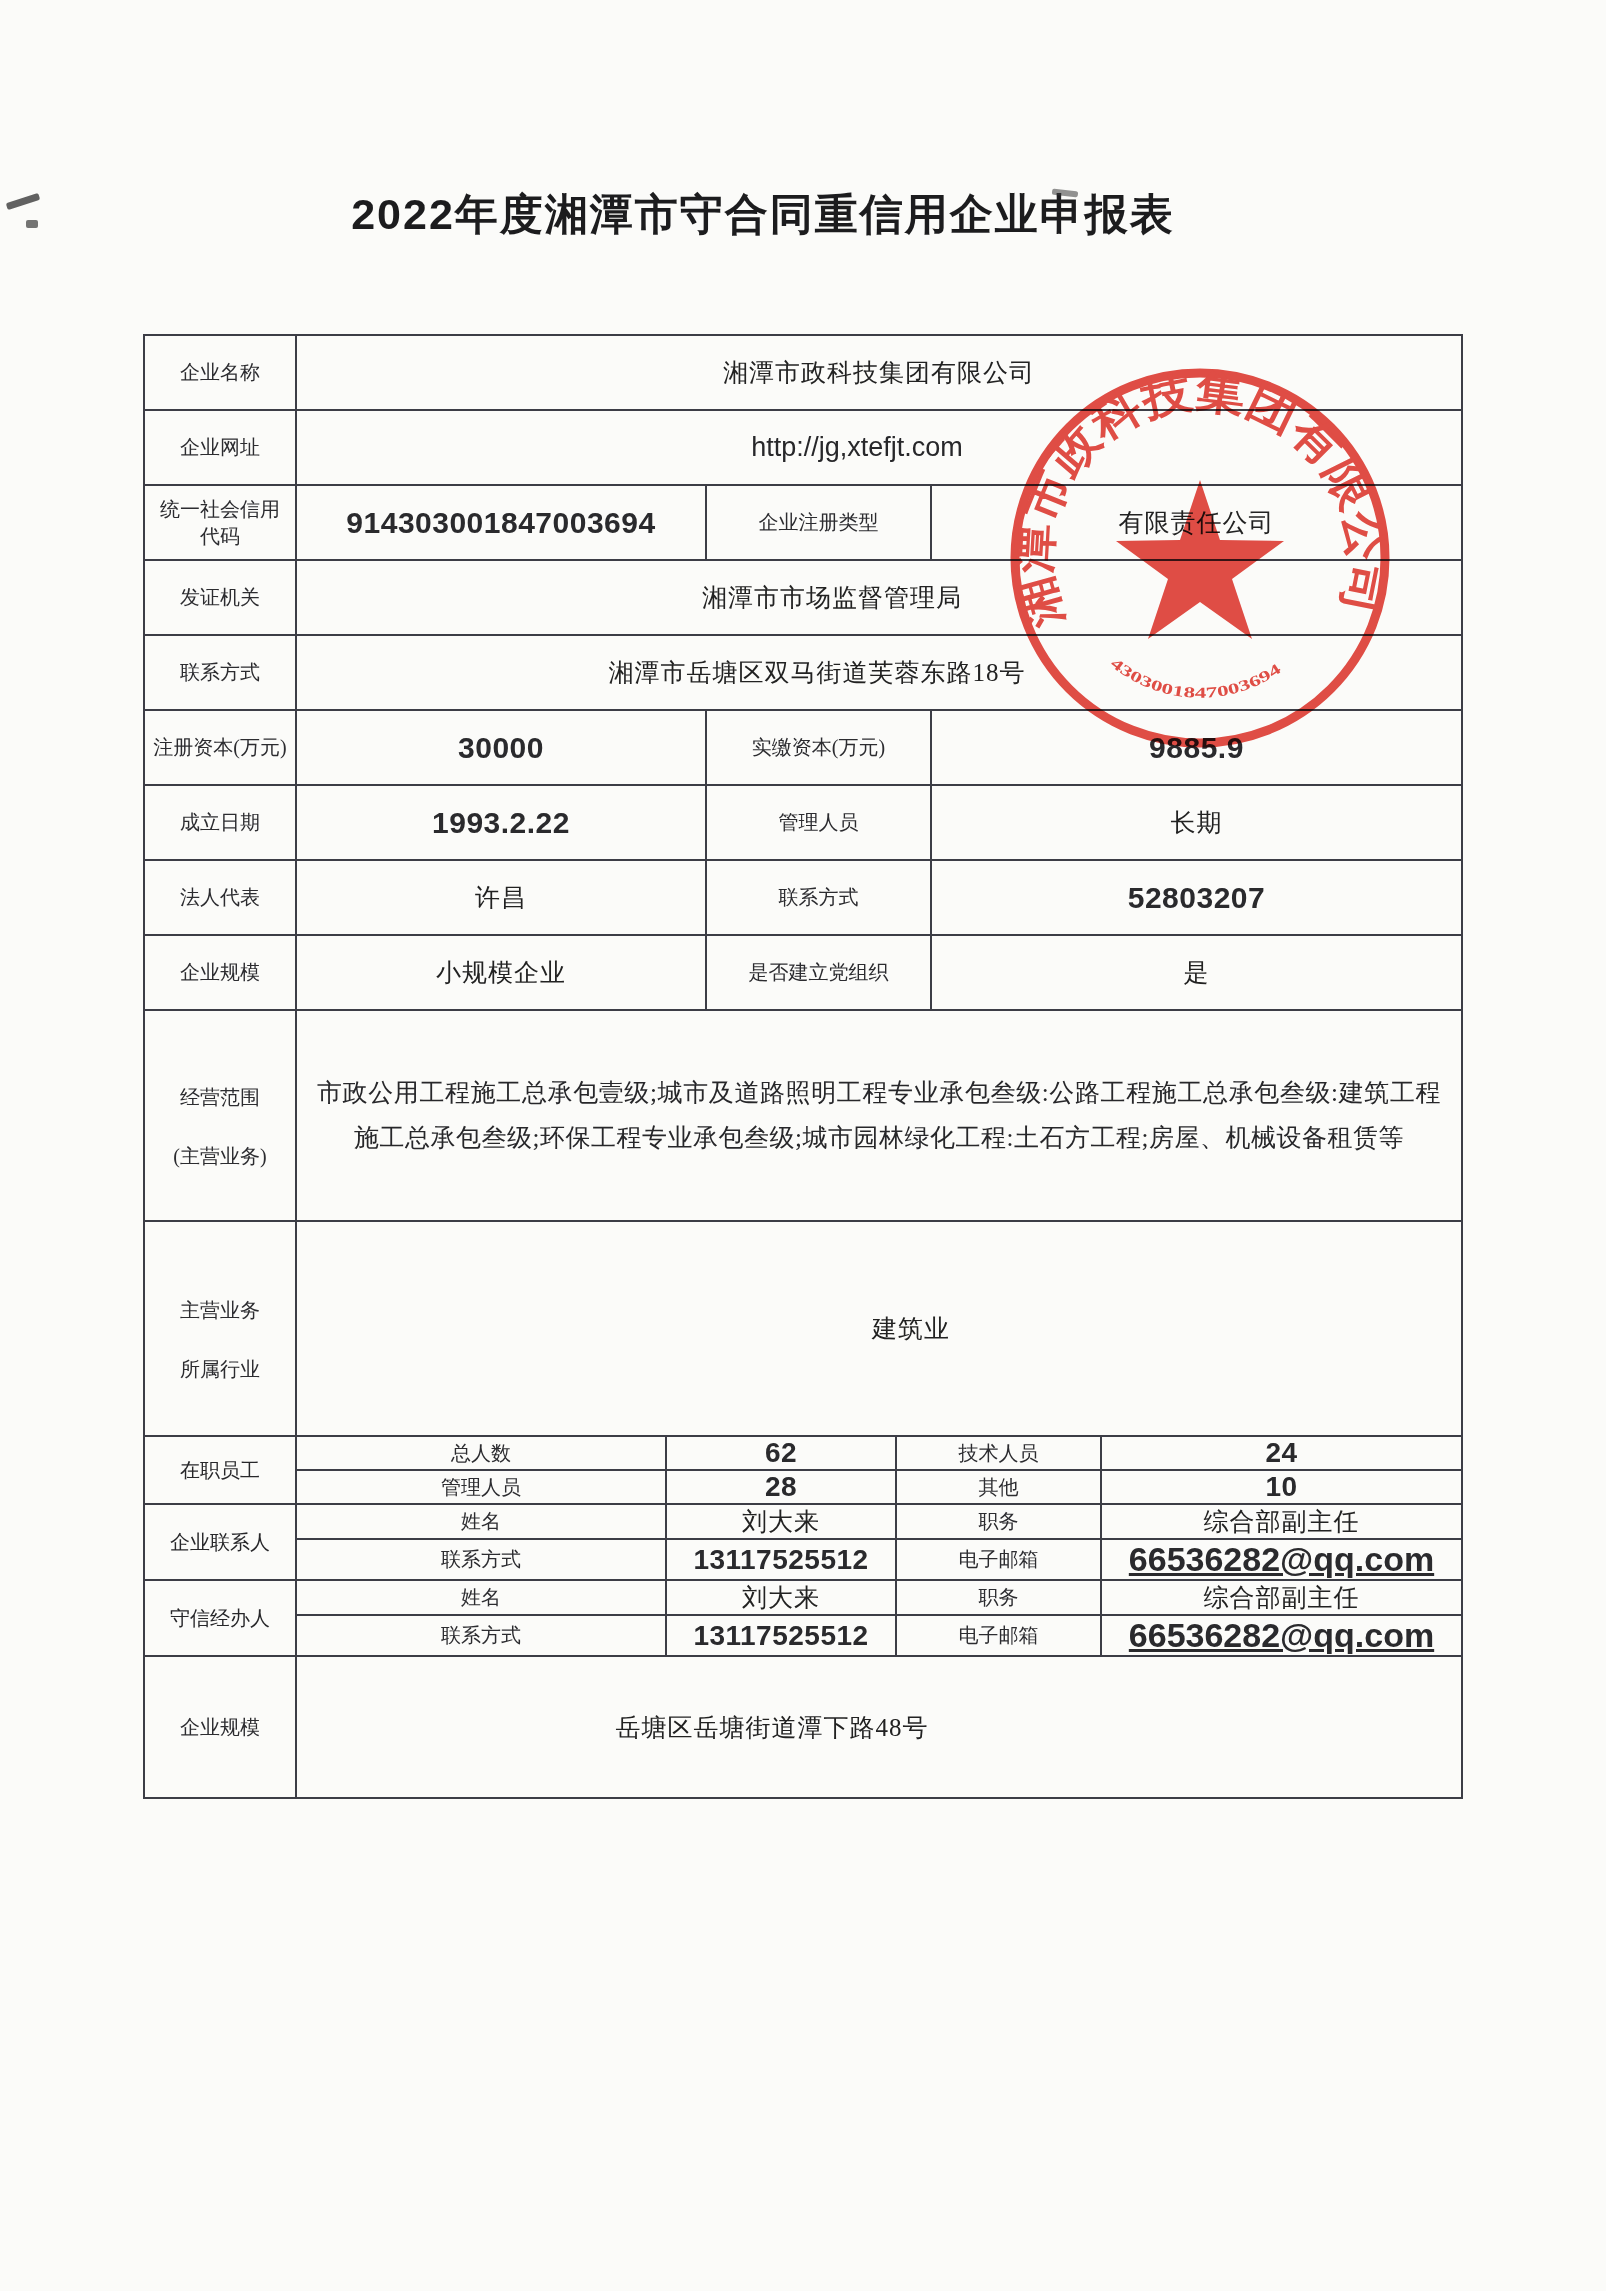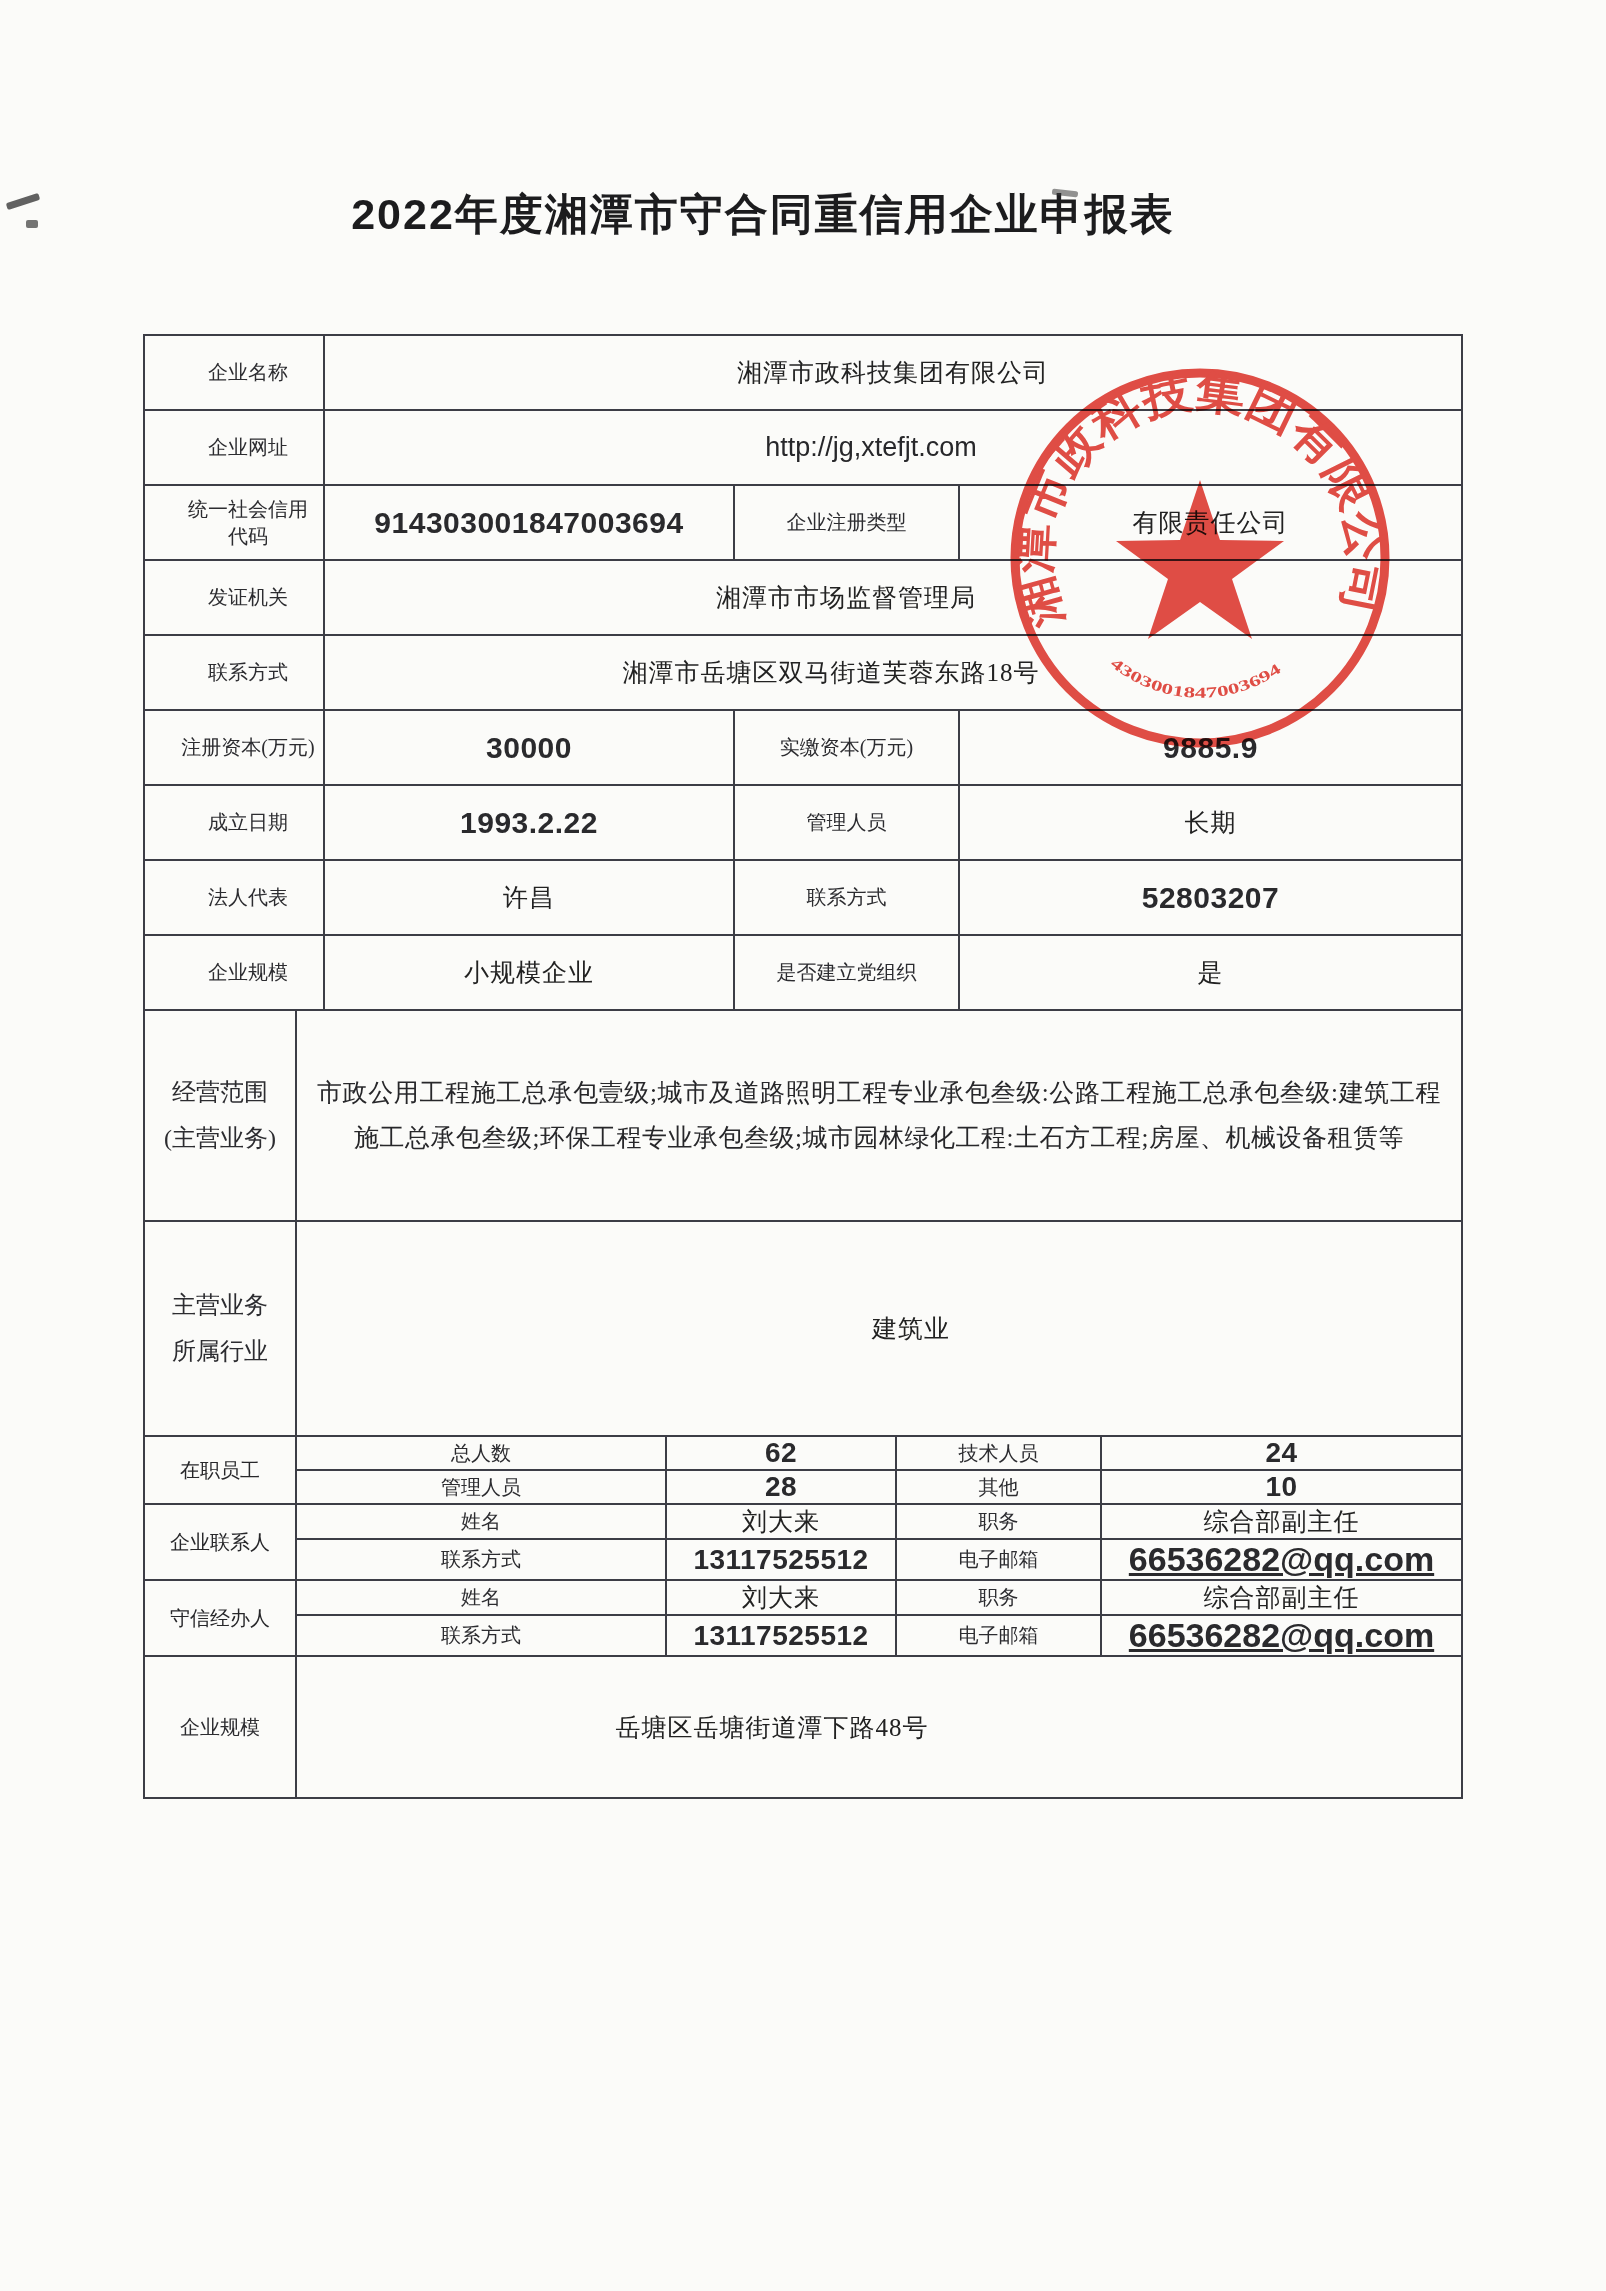--- a/index.html
+++ b/index.html
@@ -17,31 +17,31 @@
     margin:186px 0 0 143px; width:1320px; padding-right:80px;
     text-align:center; font-family:"Liberation Sans","DejaVu Sans",sans-serif;
     font-weight:bold; font-size:43px; letter-spacing:2px; color:#1c1c1e;
   }
 
   .form{ margin:90px 0 0 143px; width:1320px; border:2px solid var(--line); background:transparent;}
   .row{ display:grid; border-bottom:2px solid var(--line); }
   .form > :last-child{ border-bottom:none; }
   .row.pair{ grid-template-columns:152px 410px 225px 1fr; }
   .row.merge{ grid-template-columns:152px 1fr; }
-  .h75{ height:75px;padding-left:28px; }
+  .h75{ height:75px; }
   .cell{ display:flex; flex-direction:column; align-items:center; justify-content:center;
          text-align:center; border-right:2px solid var(--line); padding:0 6px; }
   .row .cell:last-child, .subrow .cell:last-child{ border-right:none; }
 
   .lab{ font-size:20px; letter-spacing:0px; color:#2c2c30; }
   .v-cjk{ font-size:25px; color:#222; letter-spacing:1px;}
   .v-sans{ font-family:"Liberation Sans","DejaVu Sans",sans-serif; font-weight:600;
            font-size:30px; color:#2a2a2d; letter-spacing:0.5px;}
   .v-url{ font-family:"Liberation Sans","DejaVu Sans",sans-serif; font-weight:500; font-size:27px;}
-  .two-line span{ display:block; line-height:1.9; font-size:24px;}
+  .two-line span{ display:block; line-height:1.9; font-size:20px;margin-top:21px;}
 
   .scope-cell{ align-items:stretch; }
   .scope-text{ font-size:25px; line-height:1.78; text-align:justify; text-align-last:center;
                padding:0 14px; letter-spacing:0.5px; }
 
   .group{ display:grid; grid-template-columns:152px 1fr; border-bottom:2px solid var(--line); }
   .glabel{ display:flex; align-items:center; justify-content:center; border-right:2px solid var(--line);
            font-size:20px; text-align:center;}
   .subrows{ display:flex; flex-direction:column; }
   .subrow{ display:grid; grid-template-columns:370px 230px 205px 1fr; height:65px;

